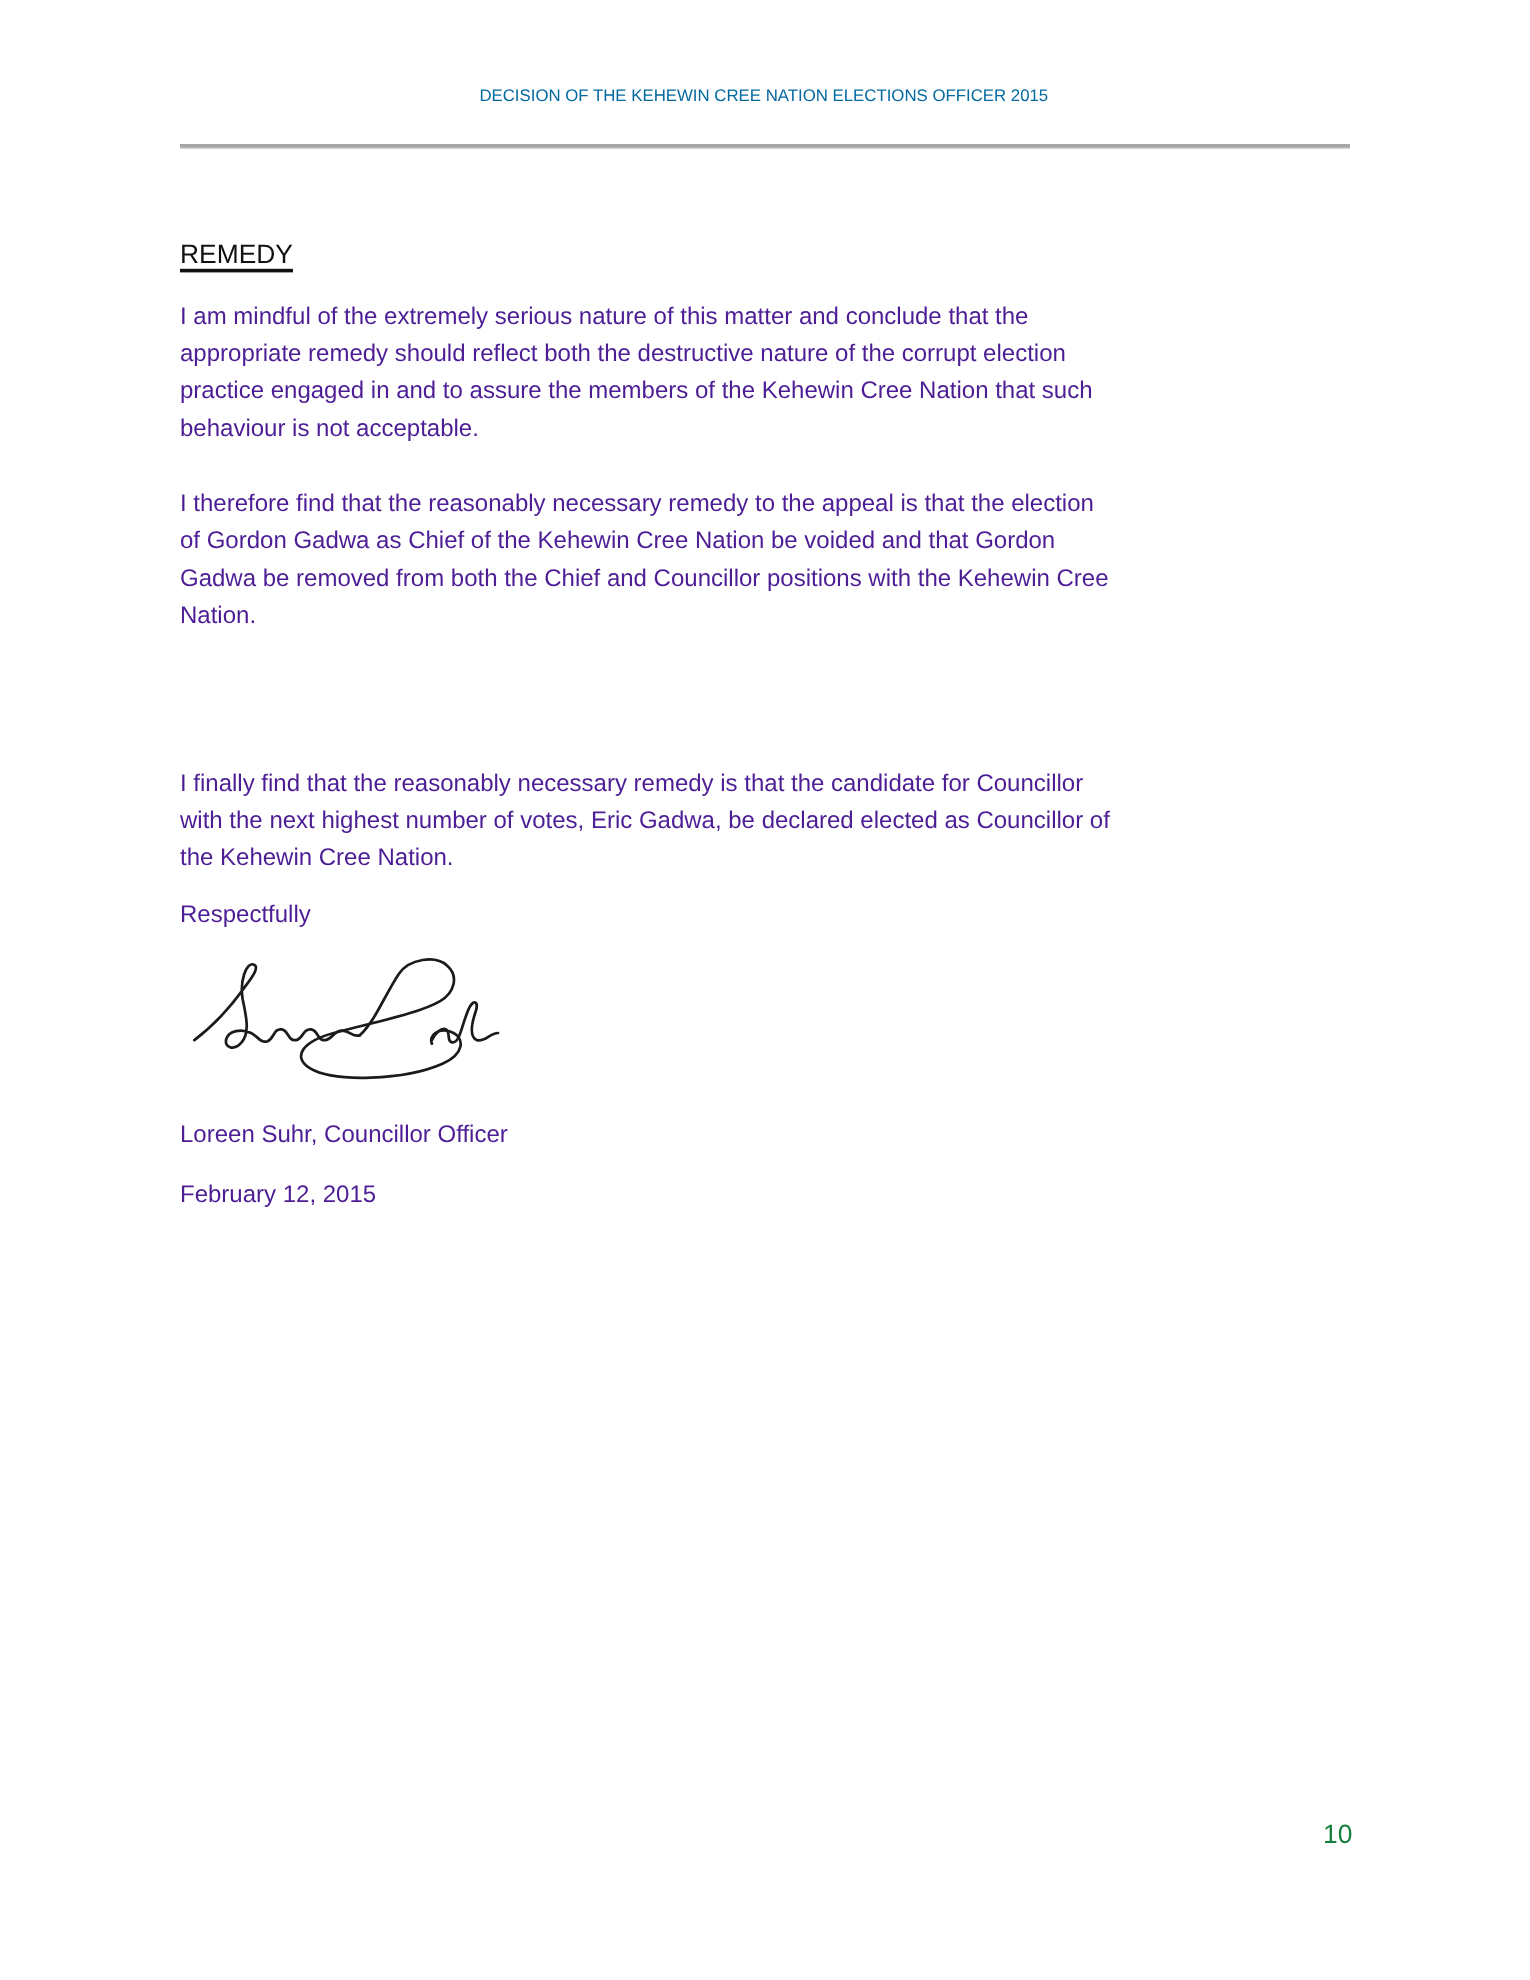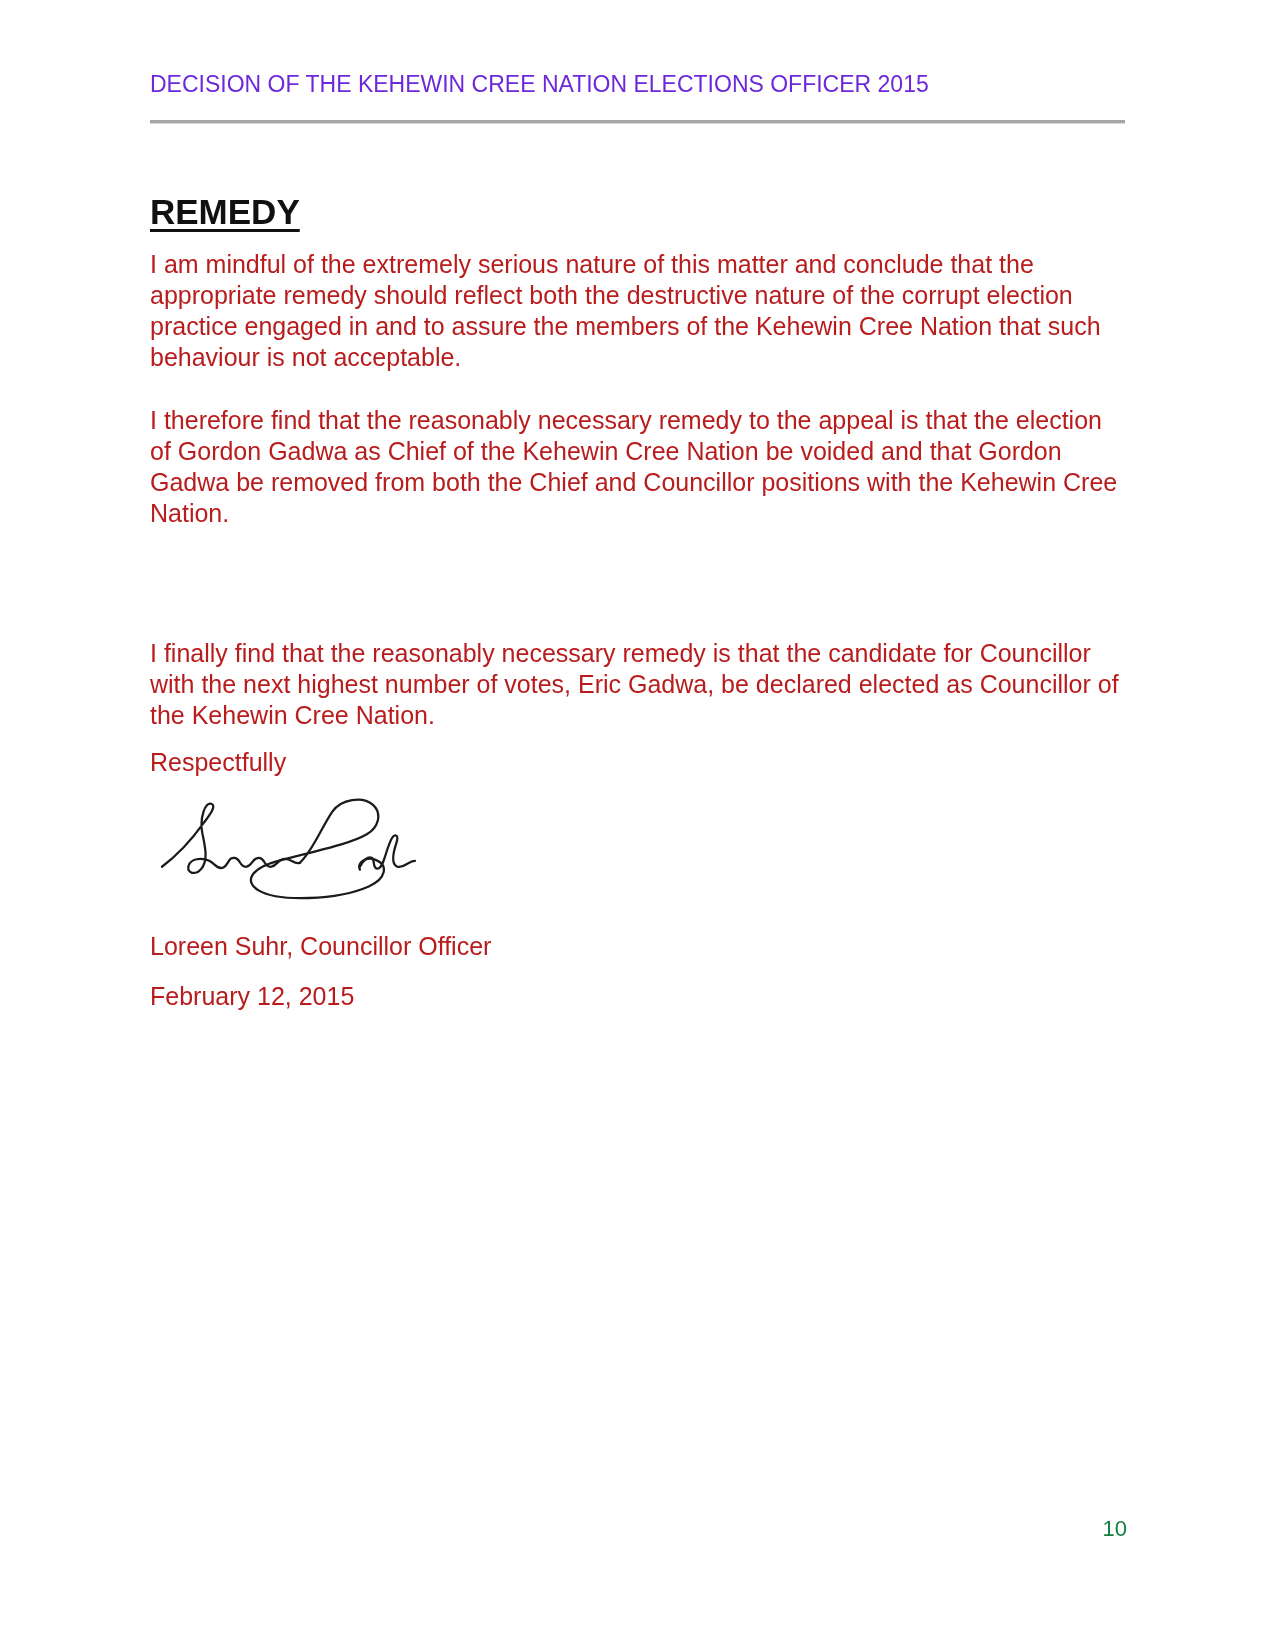--- a/index.html
+++ b/index.html
@@ -14,57 +14,57 @@
     background: #ffffff;
     font-family: "Liberation Sans", sans-serif;
     color: #1f1f1f;
     overflow: hidden;
   }
   .header-title {
     position: absolute;
     top: 71px;
     left: 150px;
     right: 152px;
-    text-align: left;
-    font-size: 23px;
+    text-align: center;
+    font-size: 14px;
     letter-spacing: 0px;
-    color: #6d28d9;
+    color: #0369a1;
     white-space: nowrap;
   }
   .header-rule {
     position: absolute;
     top: 120px;
     left: 150px;
     right: 150px;
     height: 3px;
     background: #a6a6a6;
     border-bottom: 1px solid #d9d9d9;
   }
   .section-heading {
     position: absolute;
     top: 195px;
     left: 150px;
     margin: 0;
-    font-size: 35px;
-    font-weight: bold;
+    font-size: 22px;
+    font-weight: normal;
     color: #111111;
     text-decoration: underline;
     text-decoration-thickness: 3px;
     text-underline-offset: 5px;
     line-height: 33px;
   }
   .para {
     position: absolute;
     left: 150px;
     width: 1015px;
     margin: 0;
-    font-size: 25px;
+    font-size: 20px;
     line-height: 31px;
     white-space: pre-line;
-    color: #b91c1c;
+    color: #4c1d95;
   }
   .p1 { top: 249px; }
   .p2 { top: 389px; margin-top: 16px; }
   .p3 { top: 529px; }
   .p4 { top: 638px; }
   .closing { top: 747px; }
   .signoff  { top: 931px; }
   .dateline { top: 981px; }
   .signature {
     position: absolute;

